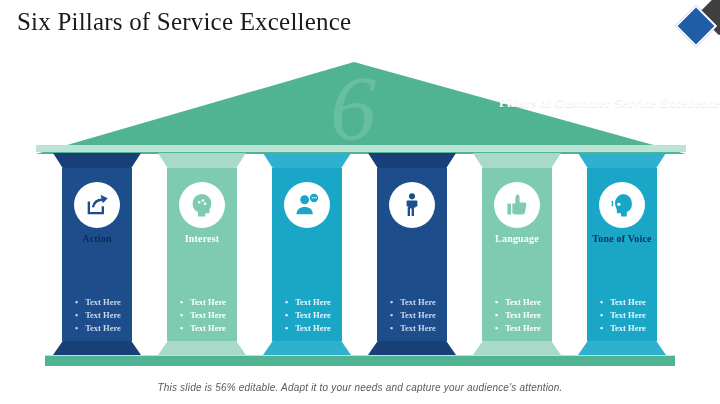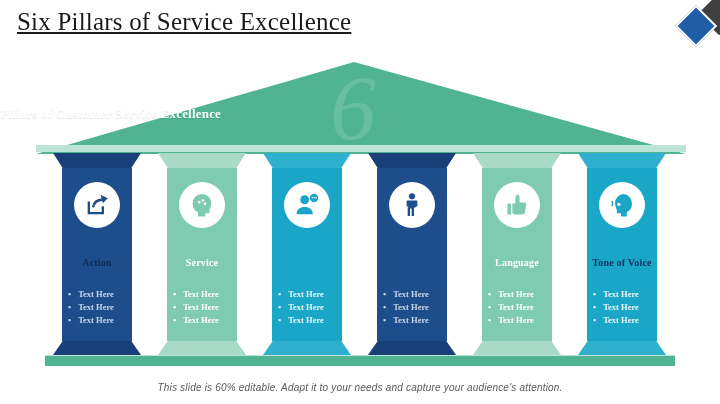--- a/index.html
+++ b/index.html
@@ -3,55 +3,55 @@
 <meta charset="utf-8">
 <style>
   * { margin:0; padding:0; box-sizing:border-box; }
   html,body { width:720px; height:404px; }
   body { font-family:"Liberation Serif", serif; background:#ffffff; position:relative; overflow:hidden; }
 
   .slide { position:absolute; inset:0; }
 
   
   .title { position:absolute; left:17px; top:8px; font-size:25px; color:#1b1b1b;
-           letter-spacing:.2px; font-weight:500;text-decoration:underline; }
+           letter-spacing:.2px; font-weight:500; }
 
   
   .logo { position:absolute; top:0; right:0; width:72px; height:62px; overflow:hidden; }
   .logo .diamond { position:absolute; width:30px; height:30px; transform:rotate(45deg); }
   .logo .d-dark { background:var(--logo-dark,#404040); right:-14px; top:-1px; }
   .logo .d-blue { background:var(--logo-blue,#1f5da6); right:9px; top:11px; border:2px solid #fff; }
 
   
   .roof-svg { position:absolute; left:0; top:58px; width:720px; height:96px; }
   .roof-stripe { position:absolute; left:36px; top:145px; width:650px; height:7px;
                  background:var(--roof-stripe,#bce4d6); }
   .roof-watermark { position:absolute; left:330px; top:62px; font-size:92px; font-style:italic;
                     color:rgba(255,255,255,.14); line-height:1; pointer-events:none; }
-  .roof-title { position:absolute; left:0; right:0; top:104px; text-align:left; }
+  .roof-title { position:absolute; left:0; right:0; top:93px; text-align:right; }
   .roof-title span { display:inline-block; max-width:270px; color:#ffffff; font-weight:bold;
                      font-size:13px; line-height:1.45; letter-spacing:.2px;
                      text-shadow:0 1px 1px rgba(0,0,0,.12); }
 
   
   .pillar-row { position:absolute; top:153px; left:53px; display:flex; gap:17px; }
   .pillar { width:88px; display:flex; flex-direction:column; align-items:center; }
   .capital { width:88px; height:15px; background:var(--cap);
              clip-path:polygon(0 0,100% 0,89% 100%,11% 100%); }
   .shaft { width:70px; height:173px; background:var(--pc); display:flex; flex-direction:column;
            align-items:center; }
   .p-base { width:88px; height:14px; background:var(--cap);
             clip-path:polygon(11% 0,89% 0,100% 100%,0 100%); }
   .icon-circle { width:46px; height:46px; border-radius:50%; background:#ffffff; margin-top:14px;
                  display:flex; align-items:center; justify-content:center; flex:none; }
   .icon-circle svg { width:28px; height:28px; color:var(--pc); }
-  .p-label { margin-top:28px; font-size:10px; font-weight:bold; color:var(--hc);
+  .p-label { margin-top:4px; font-size:10px; font-weight:bold; color:var(--hc);
              text-align:center; line-height:1.3; max-width:62px; letter-spacing:.2px; }
-  .p-bullets { list-style:none; margin-top:auto; margin-bottom:14px; align-self:stretch;
-               padding-left:6px; }
+  .p-bullets { list-style:none; margin-top:auto; margin-bottom:6px; align-self:stretch;
+               padding-left:13px; }
   .p-bullets li { font-size:8.5px; font-weight:bold; color:var(--tc); line-height:13px;
                   white-space:nowrap; }
   .p-bullets li::before { content:"\2022"; margin-right:7px; font-size:9px; }
 
   
   .base-bar { position:absolute; top:355px; left:45px; width:630px; height:11px;
               background:var(--base-bar,#50b493); border-top:1.5px solid var(--roof-stripe,#bce4d6); }
 
   
   .footer { position:absolute; left:0; right:0; bottom:11px; text-align:center;
@@ -105,21 +105,21 @@
       <div class="capital"></div>
       <div class="shaft">
         <div class="icon-circle">
           <svg viewBox="0 0 24 24">
             <path d="M12 2.5a8 8 0 0 1 8 8c0 3-1.6 4.4-1.6 6.2V19h-3.6v2.8H8.6v-3.6c-2.3-1.1-4.6-3.1-4.6-7.2a8 8 0 0 1 8-8.5z" fill="currentColor"></path>
             <circle cx="9.6" cy="9.6" r="1.1" fill="#fff"></circle>
             <circle cx="12.8" cy="8.2" r="1.1" fill="#fff"></circle>
             <circle cx="14.6" cy="11" r="1.1" fill="#fff"></circle>
           </svg>
         </div>
-        <div class="p-label">Service</div>
+        <div class="p-label">Interest</div>
         <ul class="p-bullets">
           <li>Text Here</li>
           <li>Text Here</li>
           <li>Text Here</li>
         </ul>
       </div>
       <div class="p-base"></div>
     </div>
 
     <div class="pillar" style="--pc: #1aa7c7; --cap: #2eb0ce; --hc: #13305e; --tc: #e8f6fa;">
@@ -199,15 +199,15 @@
           <li>Text Here</li>
         </ul>
       </div>
       <div class="p-base"></div>
     </div>
 
   </div>
 
   <div class="base-bar"></div>
 
-  <div class="footer">This slide is 60% editable. Adapt it to your needs and capture your audience's attention.</div>
+  <div class="footer">This slide is 56% editable. Adapt it to your needs and capture your audience's attention.</div>
 
 </div>
 
 </body></html>

